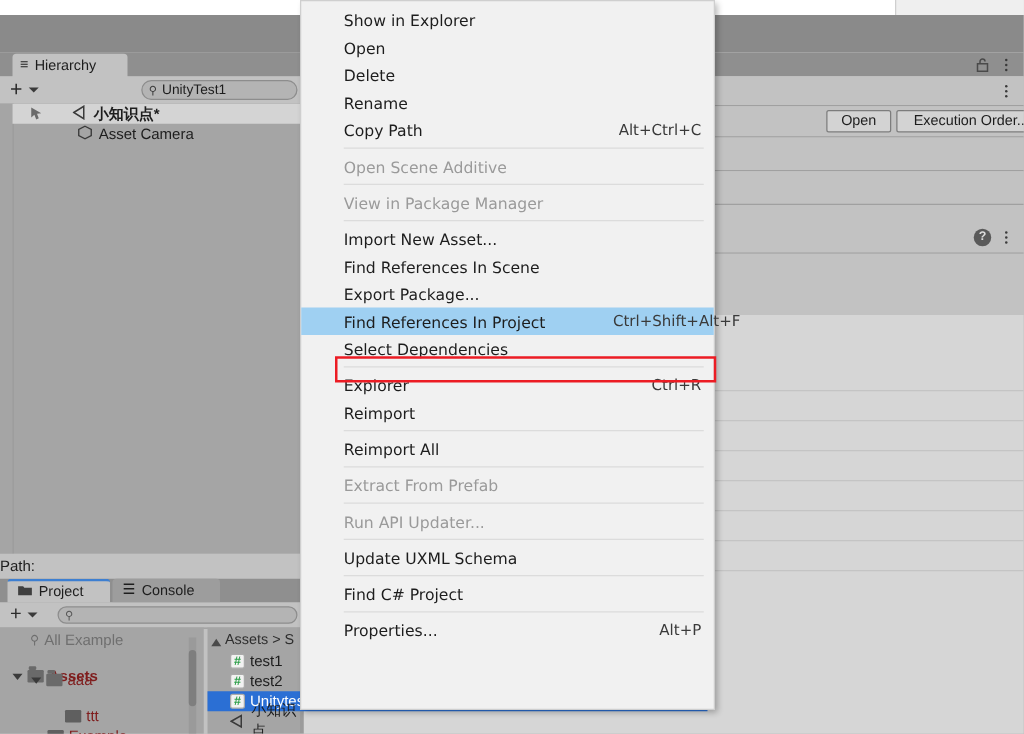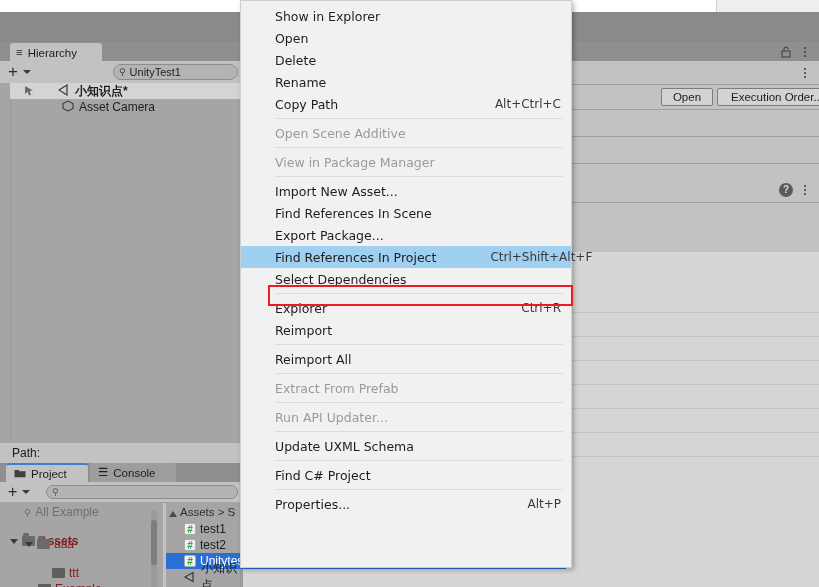--- a/index.html
+++ b/index.html
@@ -47,21 +47,21 @@
   #hier-gutter{left:0;top:83px;width:10px;height:360px;background:#a5a5a5;border-right:1px solid #9b9b9b;}
   .hrow{position:absolute;left:10px;width:230px;height:16px;display:flex;align-items:center;
         font-size:12px;color:#1d1d1d;box-sizing:border-box;}
   #hrow-scene{top:83px;background:#d4d4d4;}
   #hrow-cam{top:99px;}
   .hier-indent{display:inline-block;width:48px;}
   .hier-indent2{display:inline-block;width:52px;}
   .scene-name{font-weight:bold;}
 
   #path-bar{left:0;top:443px;width:240px;height:20px;background:#c2c2c2;
-            display:flex;align-items:center;padding-left:12px;box-sizing:border-box;font-size:12px;}
+            display:flex;align-items:center;padding-left:0;box-sizing:border-box;font-size:12px;}
 
   
   #proj-tabstrip{left:0;top:463px;width:240px;height:19px;background:#8f8f8f;}
   .pj-tab{position:absolute;top:463px;height:19px;display:flex;align-items:center;
           padding:0 8px;box-sizing:border-box;font-size:11.5px;color:#1d1d1d;
           border-top-left-radius:3px;border-top-right-radius:3px;}
   #pj-tab-project{left:6px;width:82px;background:#c2c2c2;border-top:2px solid #3d7fd1;}
   #pj-tab-console{left:90px;width:86px;background:#9d9d9d;}
   #proj-toolbar{left:0;top:482px;width:240px;height:20px;background:#c2c2c2;border-bottom:1px solid #9a9a9a;}
   #proj-search{

